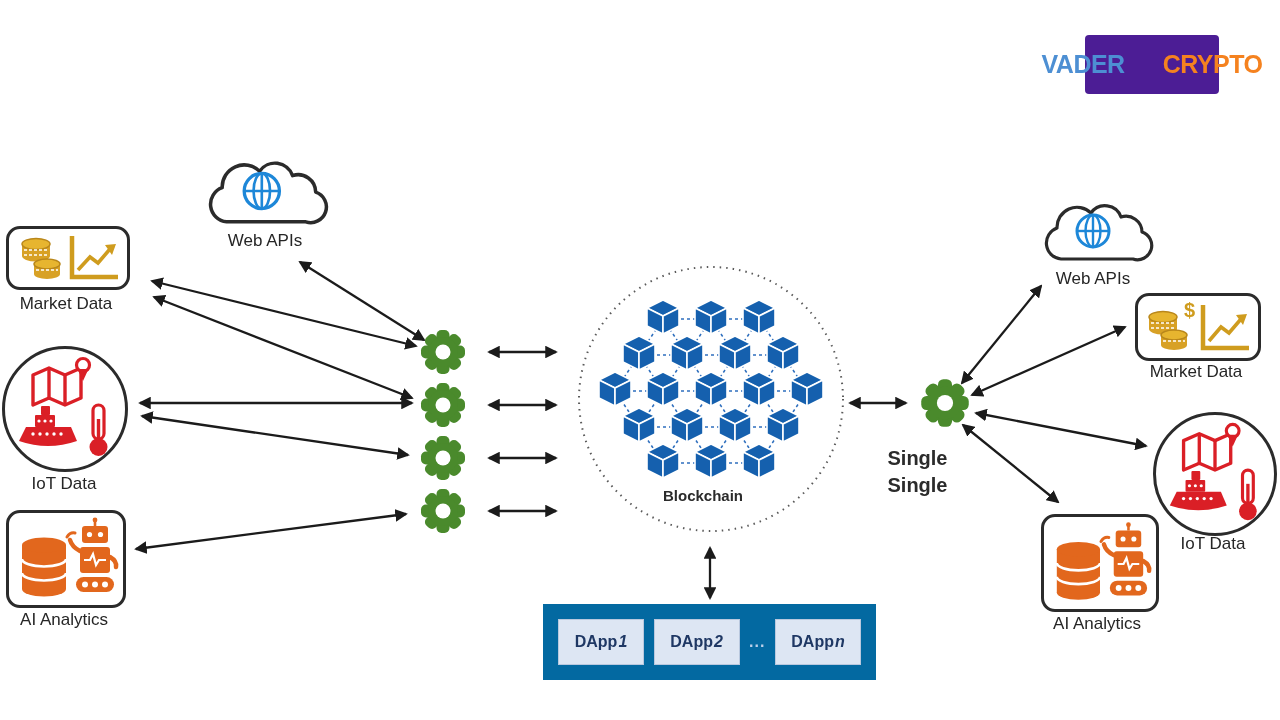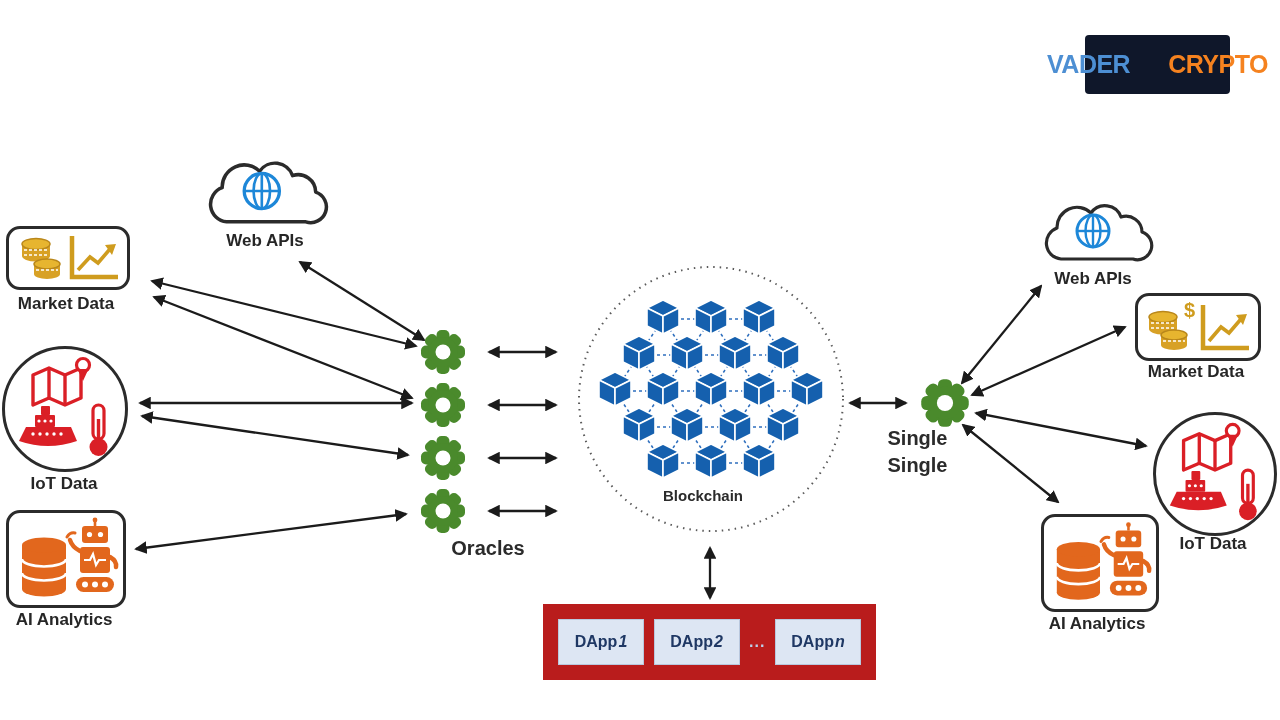--- a/index.html
+++ b/index.html
@@ -1,36 +1,36 @@
 <!DOCTYPE html>
 <html><head>
 <meta charset="utf-8">
 <style>
   html,body{margin:0;padding:0;background:#ffffff;}
   #canvas{position:relative;width:1280px;height:720px;background:#ffffff;overflow:hidden;
           font-family:"Liberation Sans",sans-serif;}
   .abs{position:absolute;}
-  .node-label{position:absolute;text-align:center;font-weight:700;font-size:17px;color:#262626;letter-spacing:0;}
+  .node-label{position:absolute;text-align:center;font-weight:400;font-size:17px;color:#262626;letter-spacing:0;}
   .big-label{position:absolute;text-align:center;font-weight:700;font-size:20px;line-height:27px;color:#2b2b2b;}
   .shape-box{position:absolute;background:#fff;border:3px solid #2b2b2b;border-radius:14px;
              display:flex;align-items:center;justify-content:center;}
   .shape-circle{position:absolute;background:#fff;border:3px solid #2b2b2b;border-radius:50%;
              display:flex;align-items:center;justify-content:center;}
   #arrow-layer{position:absolute;left:0;top:0;pointer-events:none;}
   #arrow-layer line{stroke:#1b1b1b;stroke-width:2.3px;}
   
-  #dapps-bar{position:absolute;left:543px;top:604px;width:333px;height:76px;background:#b91c1c;
+  #dapps-bar{position:absolute;left:543px;top:604px;width:333px;height:76px;background:#0369a1;
              display:flex;align-items:center;justify-content:space-between;padding:8px 15px;box-sizing:border-box;}
   .dapp-box{width:84px;height:44px;background:#dde6f3;border:1px solid #b9c8de;
             display:flex;align-items:center;justify-content:center;
             font-size:16px;font-weight:700;color:#1f3864;}
   .dapp-box i{font-style:italic;font-weight:700;margin-left:1px;}
   .dapp-ellipsis{color:#bcd0ea;font-weight:700;font-size:16px;letter-spacing:1px;}
   
-  #brand-logo{position:absolute;left:1085px;top:35px;width:145px;height:59px;background:#0f172a;
+  #brand-logo{position:absolute;left:1085px;top:35px;width:134px;height:59px;background:#4c1d95;
               border-radius:4px;display:flex;align-items:center;justify-content:center;
               font-size:25px;font-weight:800;letter-spacing:-0.5px;}
   #brand-logo .blue{color:#4d8fd3;}
   #brand-logo .orange{color:#f5821f;margin-left:38px;}
 </style>
 </head>
 <body>
 
 <div id="canvas">
 
@@ -186,21 +186,20 @@
       <g transform="translate(24,24)">
         <use href="#gear-sym"></use>
       </g>
     </svg>
   <svg class="abs" style="left:419px;top:487px" width="48" height="48">
       <g transform="translate(24,24)">
         <use href="#gear-sym"></use>
       </g>
     </svg>
   <div class="big-label" style="left:398px;top:535px;width:180px">
-    <div>Oracles</div>
   </div>
 
   <svg class="abs" style="left:575px;top:263px" width="272" height="276">
     <circle cx="136" cy="136" r="132" fill="#ffffff" stroke="#5a5a5a" stroke-width="2" stroke-dasharray="1.5 5"></circle>
     <g id="bc-net">
         <line x1="88" y1="56" x2="136" y2="56" stroke="#2f6fbe" stroke-width="1.5" stroke-dasharray="3 3"></line>
         <line x1="136" y1="56" x2="184" y2="56" stroke="#2f6fbe" stroke-width="1.5" stroke-dasharray="3 3"></line>
         <line x1="64" y1="92" x2="112" y2="92" stroke="#2f6fbe" stroke-width="1.5" stroke-dasharray="3 3"></line>
         <line x1="112" y1="92" x2="160" y2="92" stroke="#2f6fbe" stroke-width="1.5" stroke-dasharray="3 3"></line>
         <line x1="160" y1="92" x2="208" y2="92" stroke="#2f6fbe" stroke-width="1.5" stroke-dasharray="3 3"></line>
@@ -278,21 +277,21 @@
       <span>DApp</span>
         <i>n</i>
     </div>
   </div>
 
   <svg class="abs" style="left:919px;top:377px" width="52" height="52">
     <g transform="translate(26,26) scale(1.08)">
         <use href="#gear-sym"></use>
       </g>
   </svg>
-  <div class="big-label" style="left:855px;top:425px;width:125px">
+  <div class="big-label" style="left:855px;top:445px;width:125px">
     <div>Single</div>
     <div>Single</div>
   </div>
 
   <svg class="abs" style="left:1035px;top:194px" width="120" height="74" viewBox="0 0 120 72">
     <use href="#cloud-sym"></use>
   </svg>
   <div class="node-label" style="left:1028px;top:269px;width:130px">Web APIs</div>
 
   <div class="shape-box" style="left:1135px;top:293px;width:120px;height:62px">

